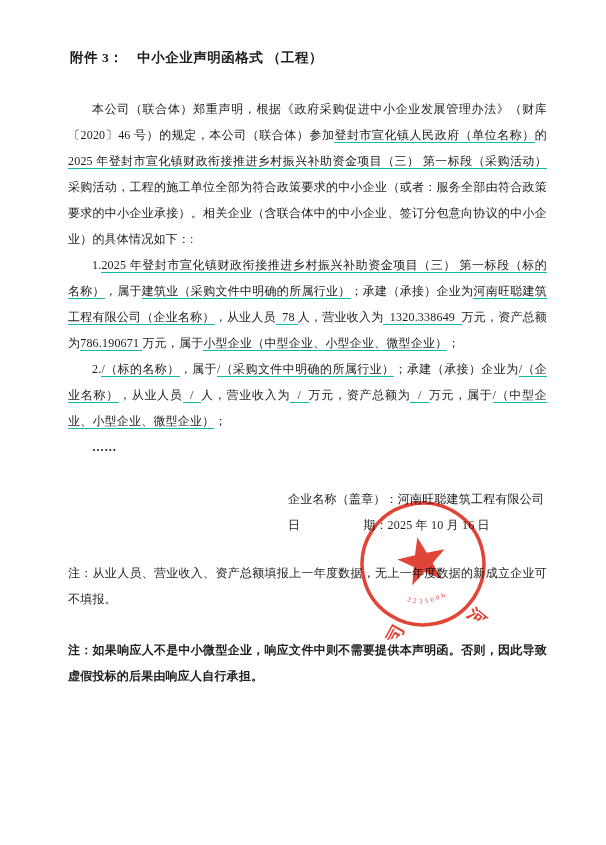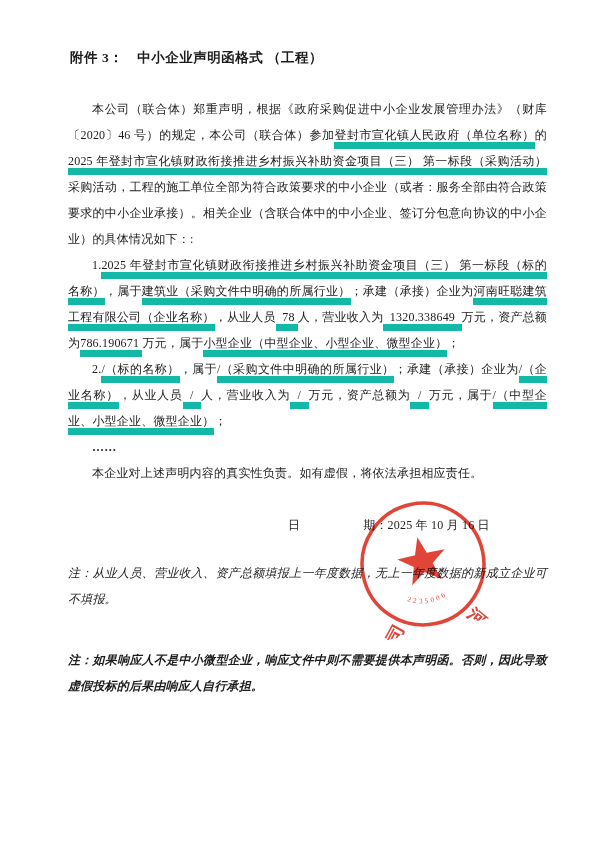--- a/index.html
+++ b/index.html
@@ -10,29 +10,29 @@
   }
   .doc{position:absolute;left:68px;top:49px;width:479px;}
   .doc-title{
     font-size:13.5px;font-weight:bold;line-height:18px;
     margin:0 0 29px 2px;letter-spacing:.5px;text-indent:0;
   }
   .para{
     margin:0;font-size:12px;line-height:26px;
     text-align:justify;text-indent:24px;letter-spacing:.2px;
   }
-  .para.no-indent{text-indent:0;font-style:italic;}
-  .u{border-bottom:7px solid #14b8a6;}
+  .para.no-indent{text-indent:0;}
+  .u{border-bottom:1px solid #14b8a6;}
   .i{}
   .b{font-weight:bold;}
   .signature{margin-top:26px;margin-left:220px;}
   .sig-row{font-size:12px;line-height:26px;letter-spacing:.2px;}
   .date-gap{display:inline-block;width:63px;}
   .note-1{margin-top:22px;}
-  .note-2{margin-top:35px;}
+  .note-2{margin-top:25px;}
   .seal{
     position:absolute;left:356px;top:497px;width:134px;height:134px;
     transform:rotate(-12deg);mix-blend-mode:multiply;opacity:.88;z-index:5;
     pointer-events:none;
   }
   .seal svg{width:100%;height:100%;}
 </style>
 </head>
 <body>
 
@@ -42,23 +42,25 @@
 
   <p class="para"><span>本公司（联合体）郑重声明，根据《政府采购促进中小企业发展管理办法》（财库〔2020〕46 号）的规定，本公司（联合体）参加</span><span class="u">登封市宣化镇人民政府</span><span class="u i">（单位名称）</span><span>的 </span><span class="u">2025 年登封市宣化镇财政衔接推进乡村振兴补助资金项目（三） 第一标段</span><span class="u i">（采购活动）</span><span>采购活动，工程的施工单位全部为符合政策要求的中小企业（或者：服务全部由符合政策要求的中小企业承接）。相关企业（含联合体中的中小企业、签订分包意向协议的中小企业）的具体情况如下：:</span></p>
 
   <p class="para"><span>1.</span><span class="u">2025 年登封市宣化镇财政衔接推进乡村振兴补助资金项目（三） 第一标段</span><span class="u i">（标的名称）</span><span>，属于</span><span class="u">建筑业</span><span class="u i">（采购文件中明确的所属行业）</span><span>；承建（承接）企业为</span><span class="u">河南旺聪建筑工程有限公司</span><span class="u i">（企业名称）</span><span>，从业人员</span><span class="u">&nbsp;&nbsp;78&nbsp;</span><span>人，营业收入为</span><span class="u">&nbsp;&nbsp;1320.338649&nbsp;&nbsp;</span><span>万元，资产总额为</span><span class="u">786.190671&nbsp;</span><span>万元，属于</span><span class="u">小型企业</span><span class="u i">（中型企业、小型企业、微型企业）</span><span>；</span></p>
 
   <p class="para"><span>2.</span><span class="u">/</span><span class="u i">（标的名称）</span><span>，属于</span><span class="u">/</span><span class="u i">（采购文件中明确的所属行业）</span><span>；承建（承接）企业为</span><span class="u">/</span><span class="u i">（企业名称）</span><span>，从业人员</span><span class="u">&nbsp;&nbsp;/&nbsp;&nbsp;</span><span>人，营业收入为</span><span class="u">&nbsp;&nbsp;/&nbsp;&nbsp;</span><span>万元，资产总额为</span><span class="u">&nbsp;&nbsp;/&nbsp;&nbsp;</span><span>万元，属于</span><span class="u">/</span><span class="u i">（中型企业、小型企业、微型企业）</span><span>；</span></p>
 
   <p class="para"><span class="b">……</span></p>
 
 
-  <p class="para"><span>本企业对上述声明内容的真实性负责。如有虚假，将依法承担相应责任。</span></p>
 
   <div class="signature">
+    <div class="sig-row">
+      <span>企业名称（盖章）：</span><span>河南旺聪建筑工程有限公司</span>
+    </div>
     <div class="sig-row">
       <span>日</span><span class="date-gap"></span><span>期：</span><span>2025 年 10 月 16 日</span>
     </div>
   </div>
 
   <p class="para no-indent note-1"><span>注：从业人员、营业收入、资产总额填报上一年度数据，无上一年度数据的新成立企业可不填报。</span></p>
 
   <p class="para no-indent note-2"><span class="b">注：如果响应人不是中小微型企业，响应文件中则不需要提供本声明函。否则，因此导致虚假投标的后果由响应人自行承担。</span></p>
 
 </div>

